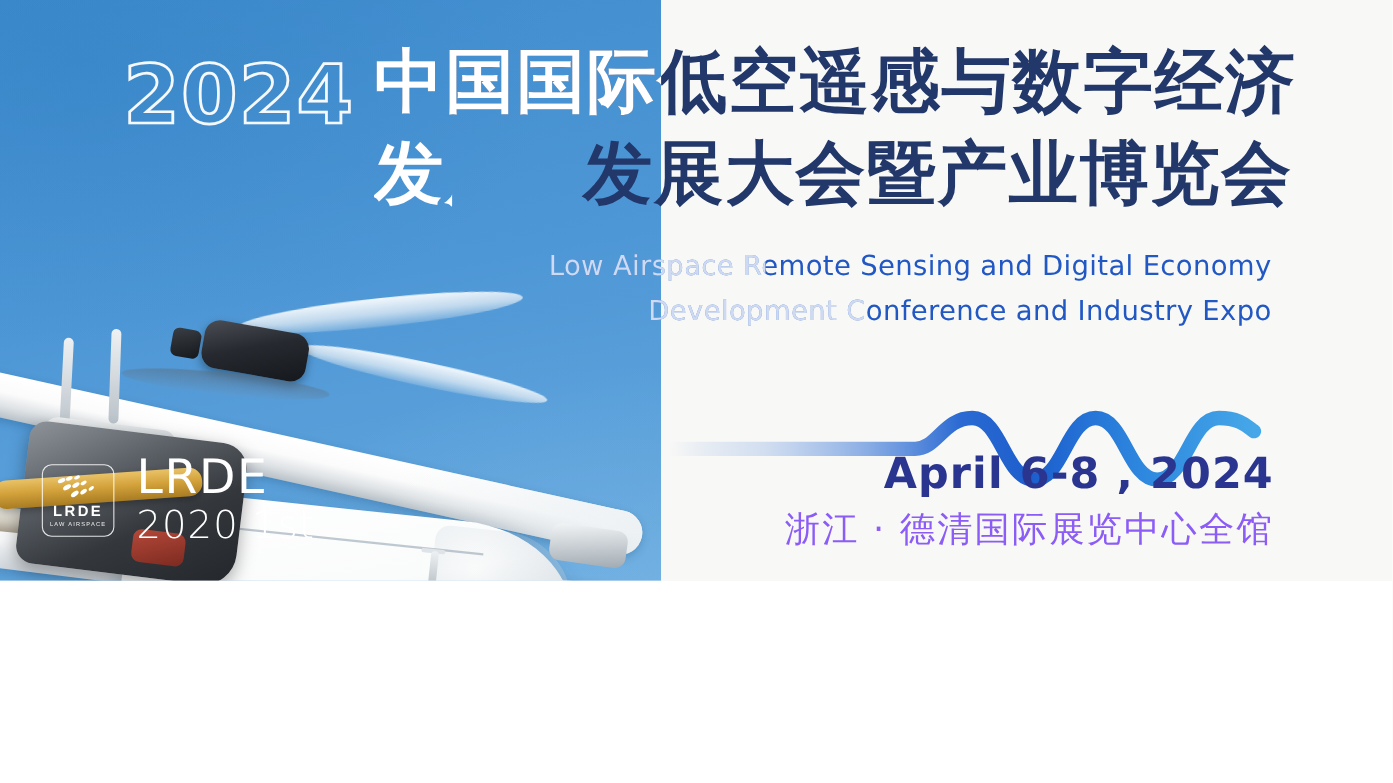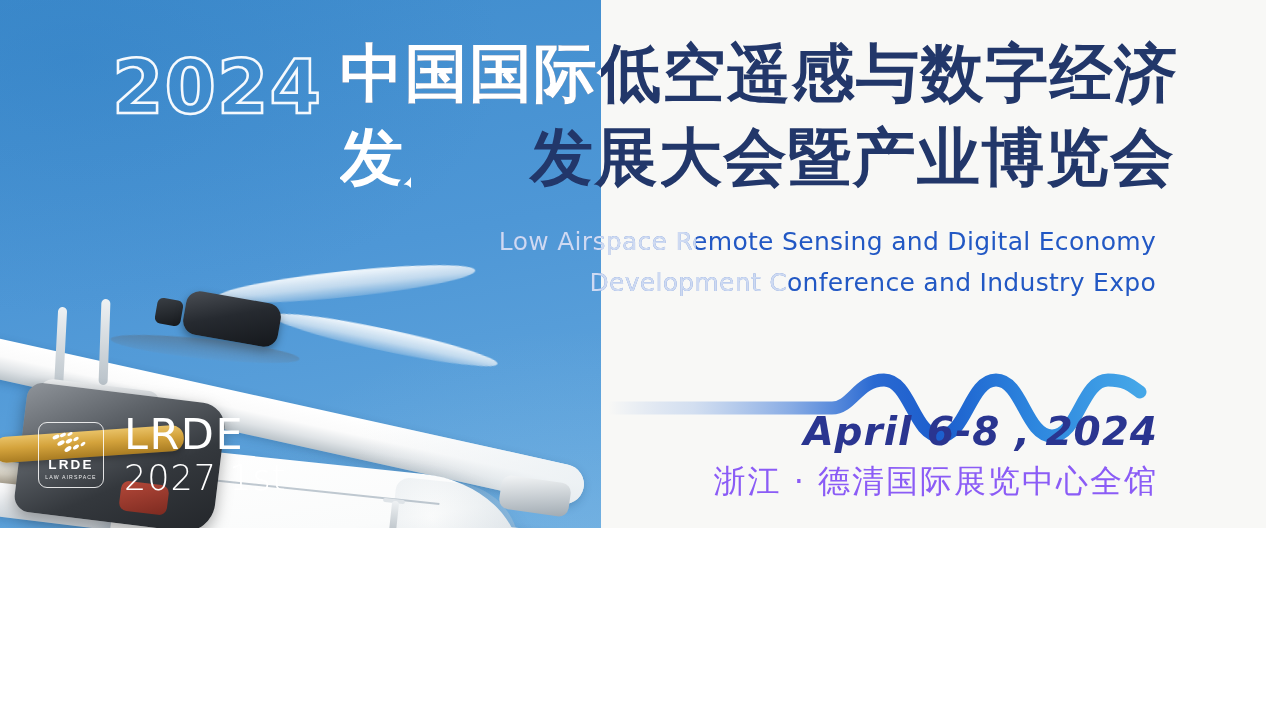--- a/index.html
+++ b/index.html
@@ -345,21 +345,20 @@
   
   .datevenue {
     position: absolute;
     right: 108px; bottom: 28px;
     text-align: right;
   }
   .date-line {
     color: #2a3590;
     font-size: 39px;
     font-weight: 700;
-    font-style: italic;
     letter-spacing: 1px;
     line-height: 1.12;
     font-family: "DejaVu Sans", "Liberation Sans", sans-serif;
   }
   .venue-line {
     color: #8b5cf6;
     font-size: 32px;
     font-weight: 500;
     letter-spacing: 2px;
     margin-top: 8px;
@@ -489,21 +488,21 @@
           <ellipse cx="18" cy="18" rx="4.0" ry="2.1" transform="rotate(-36 18 18)"></ellipse>
           <ellipse cx="26" cy="16" rx="3.4" ry="1.8" transform="rotate(-36 26 16)"></ellipse>
           <ellipse cx="33" cy="13" rx="2.8" ry="1.5" transform="rotate(-36 33 13)"></ellipse>
         </g>
       </svg>
       <span class="logo-mark-name">LRDE</span>
       <span class="logo-mark-sub">LAW AIRSPACE</span>
     </div>
     <div class="logo-text">
       <span class="t1">LRDE</span>
-      <span class="t2">2027 1st</span>
+      <span class="t2">2020 1st</span>
     </div>
   </div>
 
   <div class="datevenue">
     <div class="date-line">April 6-8 , 2024</div>
     <div class="venue-line">浙江 · 德清国际展览中心全馆</div>
   </div>
 
 </div>
 

